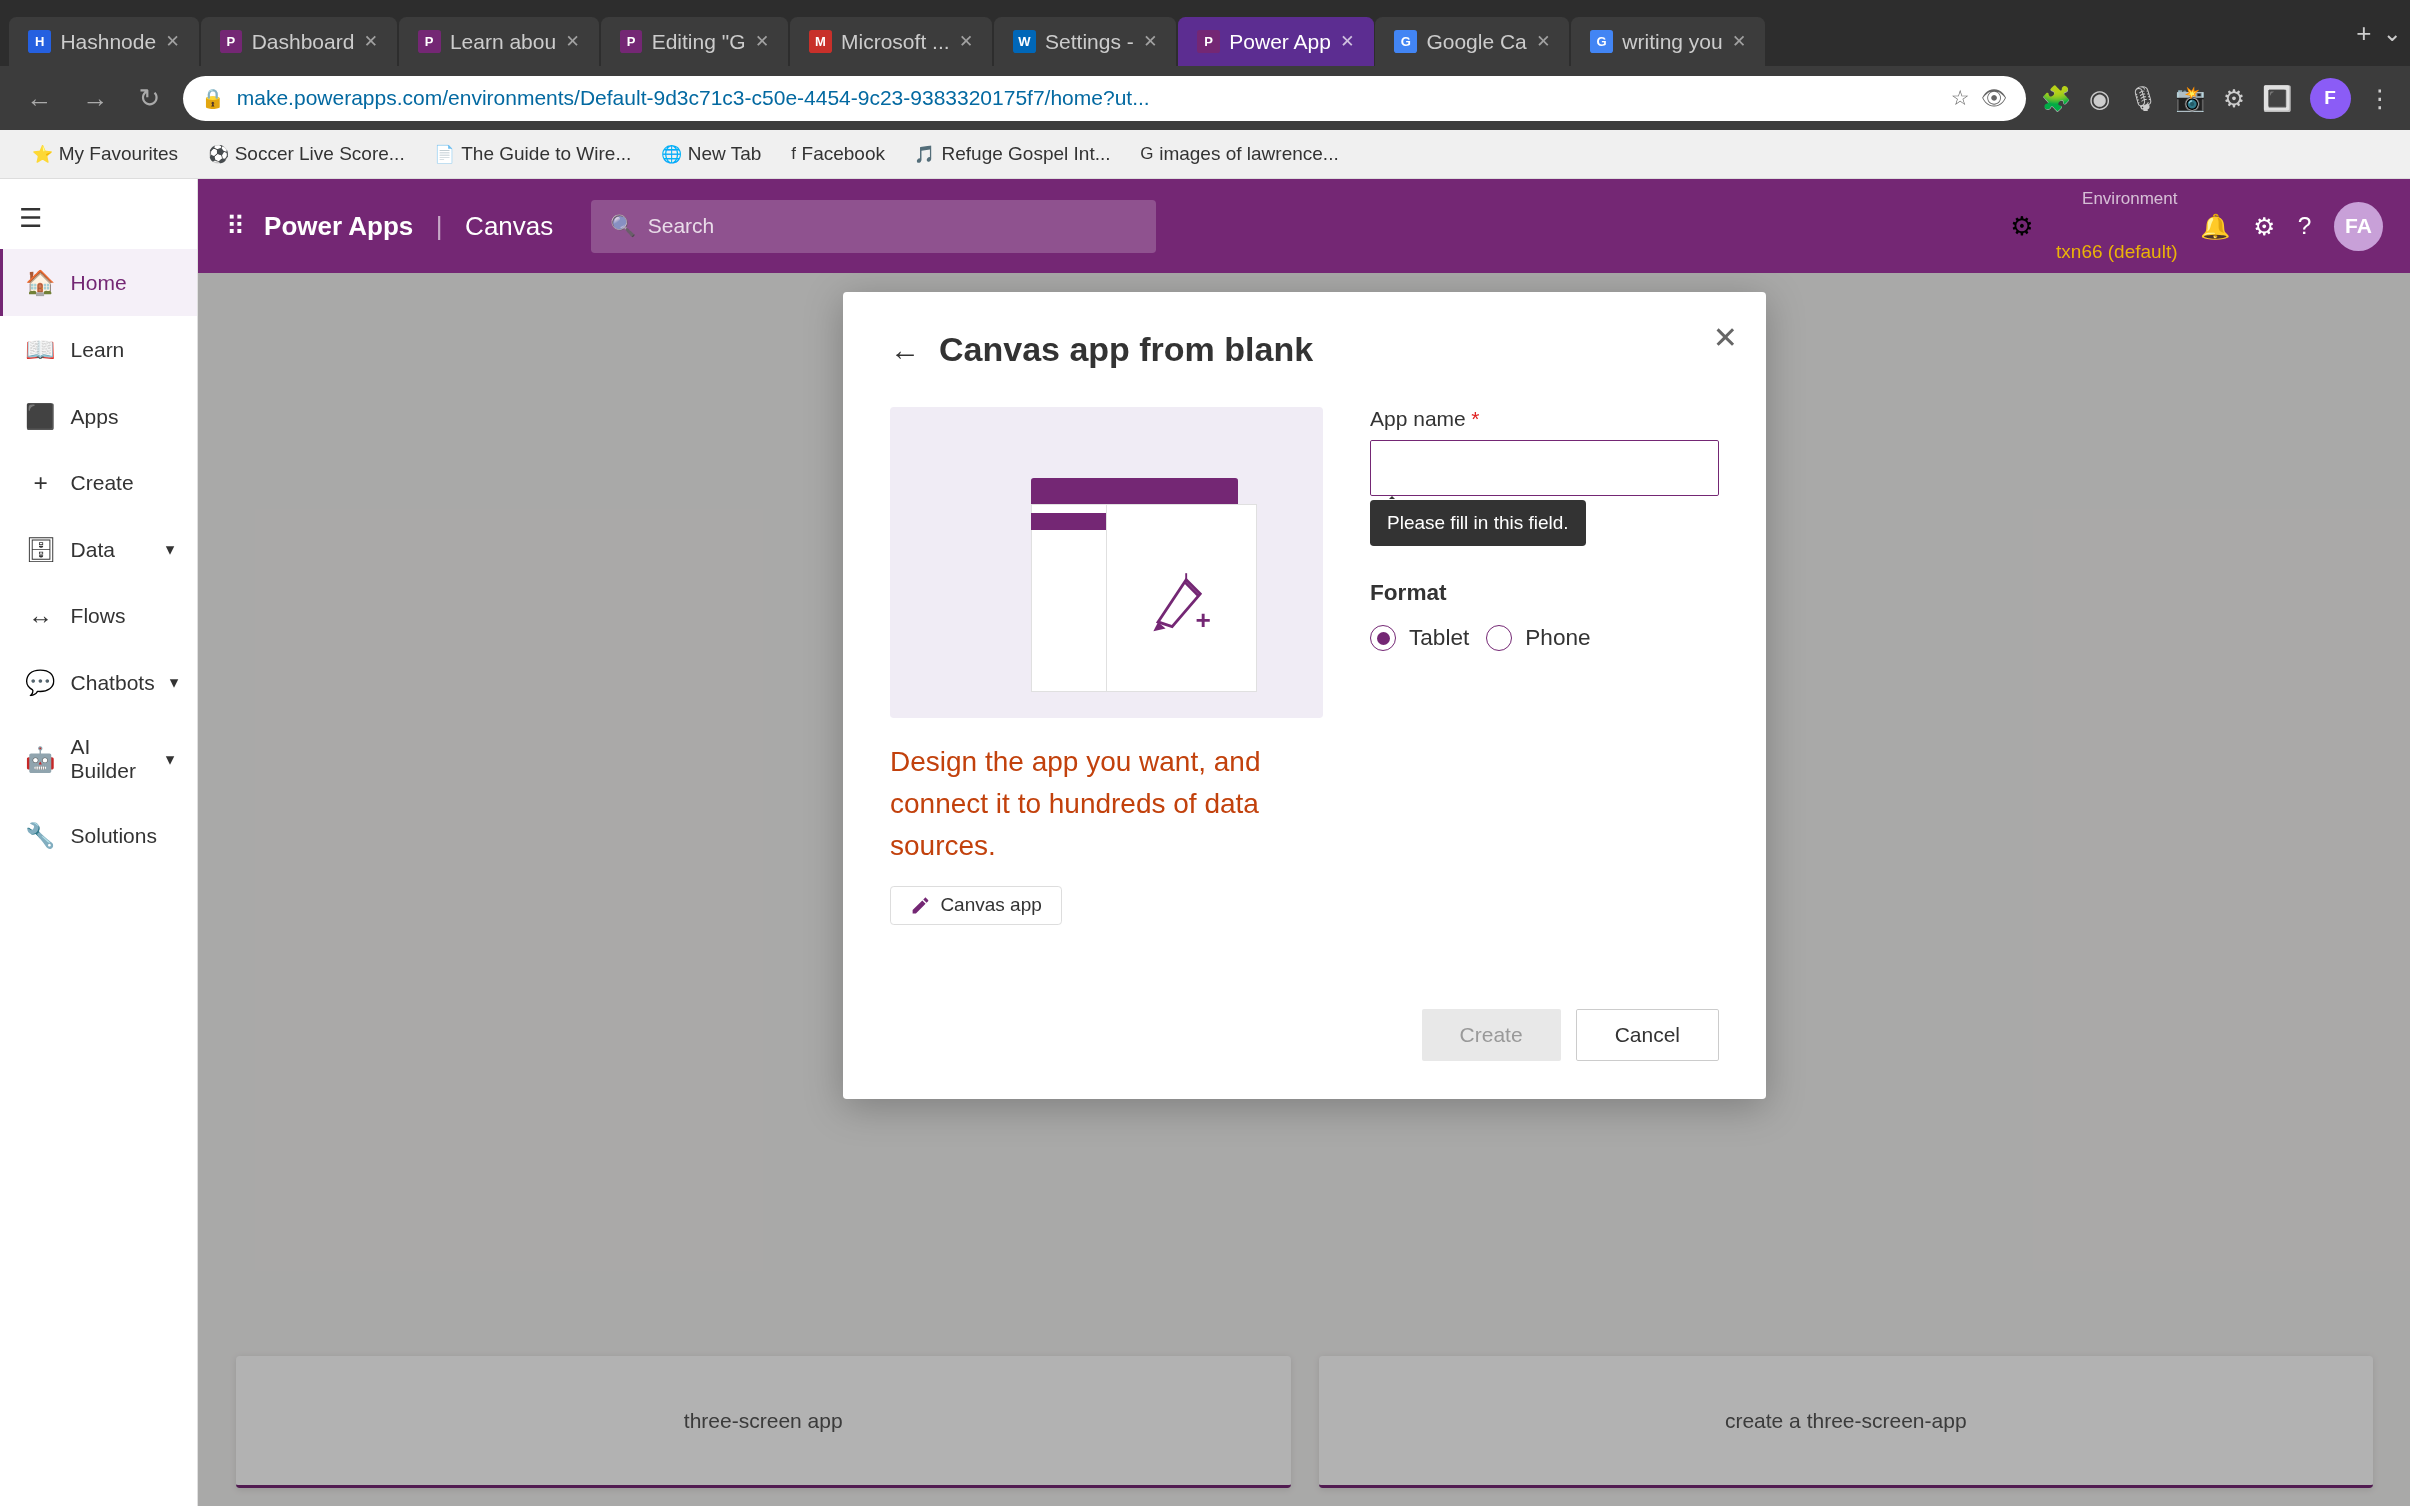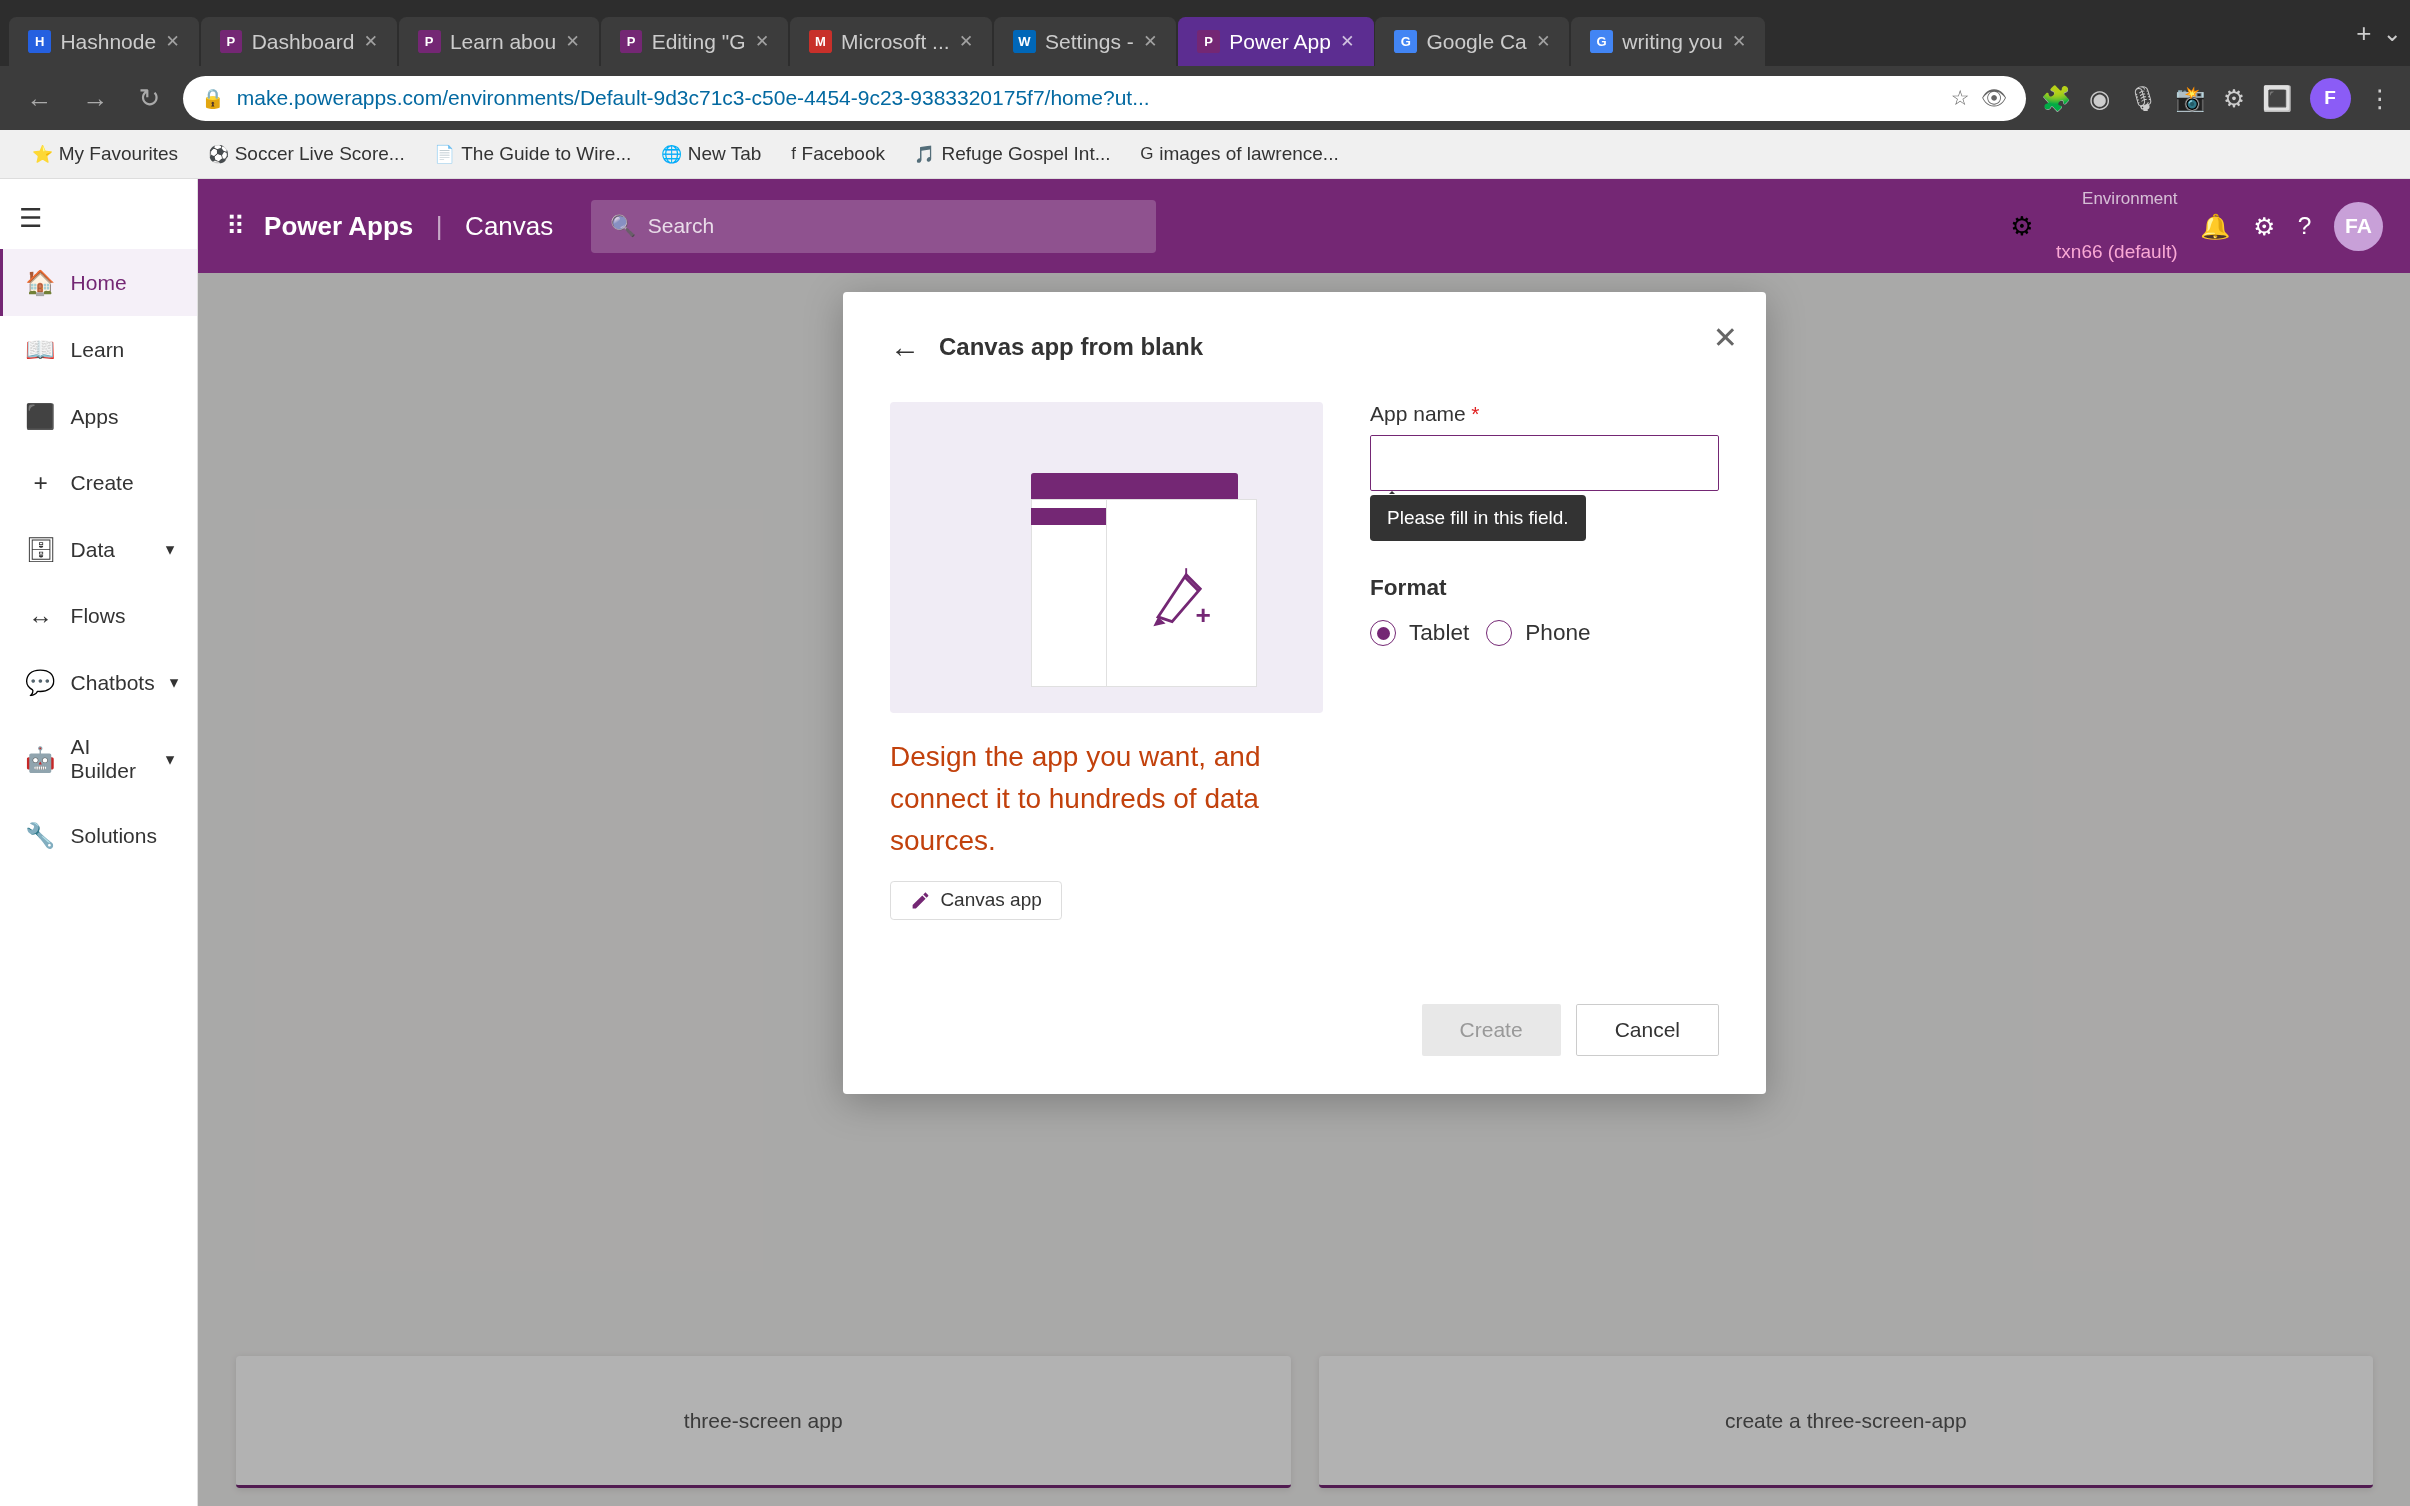--- a/index.html
+++ b/index.html
@@ -242,21 +242,21 @@
     .search-icon { color: rgba(255,255,255,0.8); font-size: 21px; }
     .search-text { color: rgba(255,255,255,0.8); font-size: 21px; }
     .top-bar-right {
       margin-left: auto;
       display: flex;
       align-items: center;
       gap: 22.6px;
     }
     .env-info { text-align: right; }
     .env-label { color: rgba(255,255,255,0.7); font-size: 17px; }
-    .env-name { color: #f9a8d4; font-size: 19px; margin-top: 32px; }
+    .env-name { color: #eab308; font-size: 19px; margin-top: 32px; }
     .top-bar-icon { color: #fff; font-size: 24.5px; cursor: pointer; }
     .user-avatar {
       width: 49px; height: 49px;
       border-radius: 50%;
       background: #c8a0d8;
       color: #fff;
       display: flex; align-items: center; justify-content: center;
       font-size: 21px; font-weight: bold;
       cursor: pointer;
     }
@@ -299,21 +299,21 @@
       align-items: center;
       gap: 19px;
       margin-bottom: 38px;
     }
     .modal-back {
       color: #333;
       font-size: 30px;
       cursor: pointer;
     }
     .modal-title {
-      font-size: 24px;
+      font-size: 34px;
       font-weight: 600;
       color: #333;
     }
     .modal-close {
       position: absolute;
       top: 28px; right: 28px;
       font-size: 30px;
       color: #666;
       cursor: pointer;
     }

